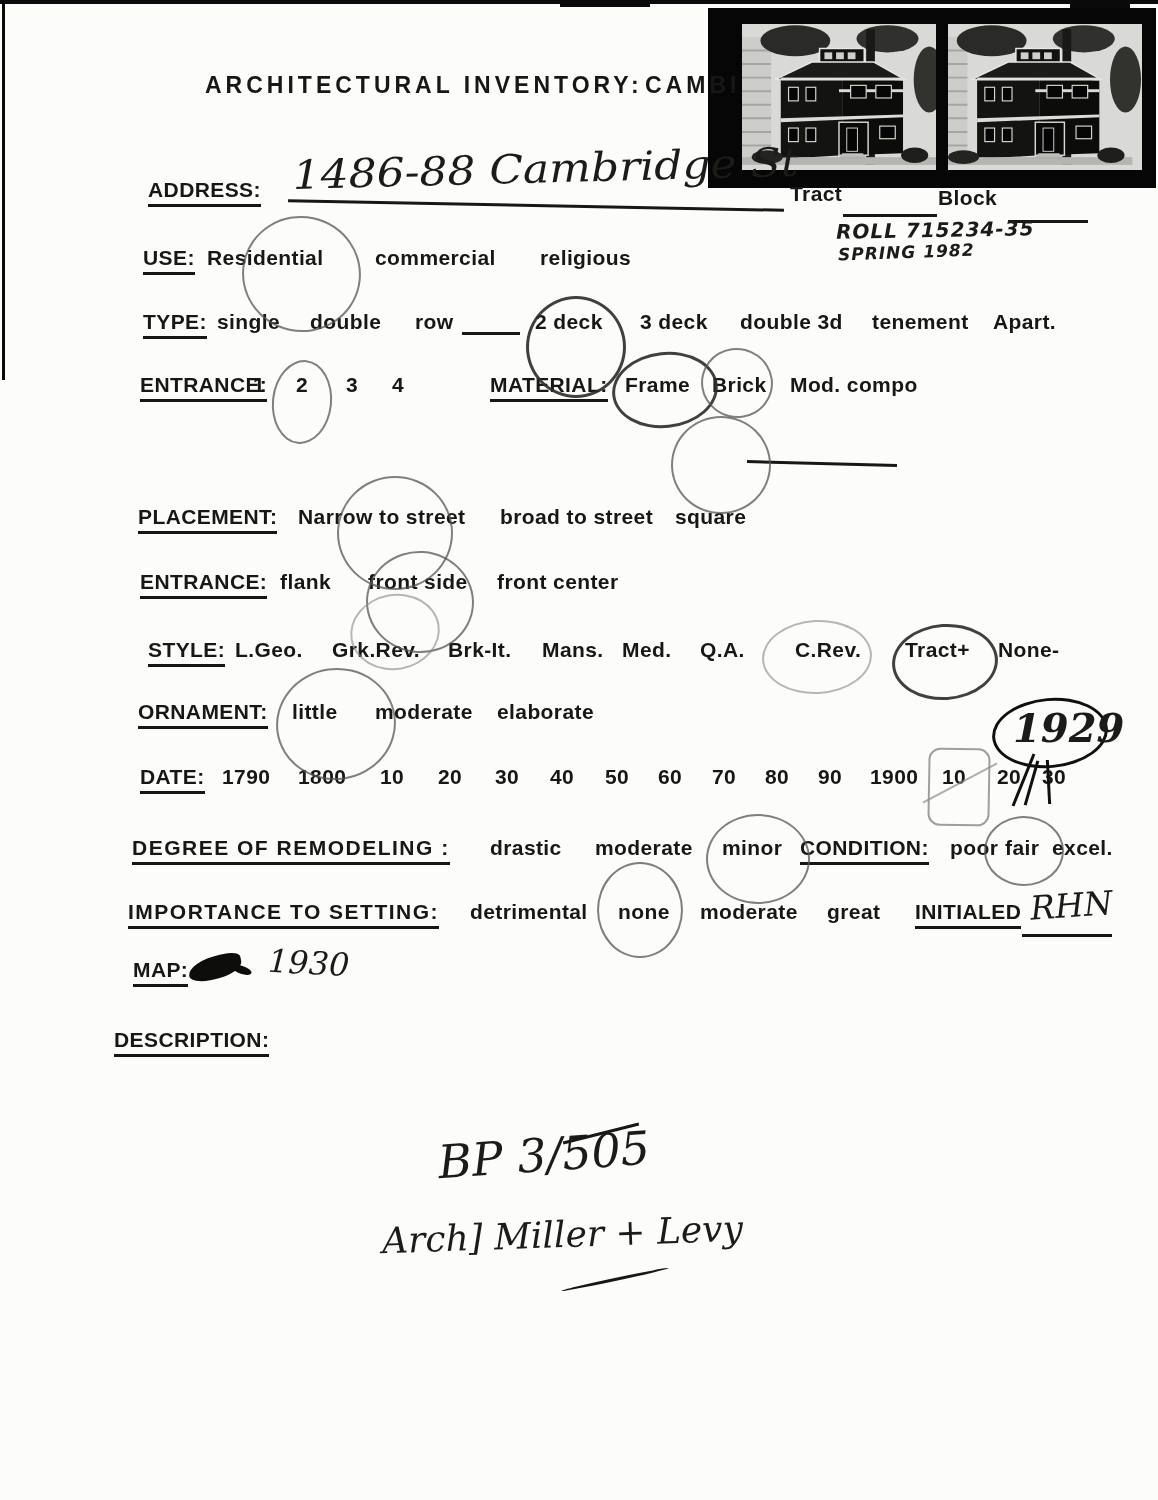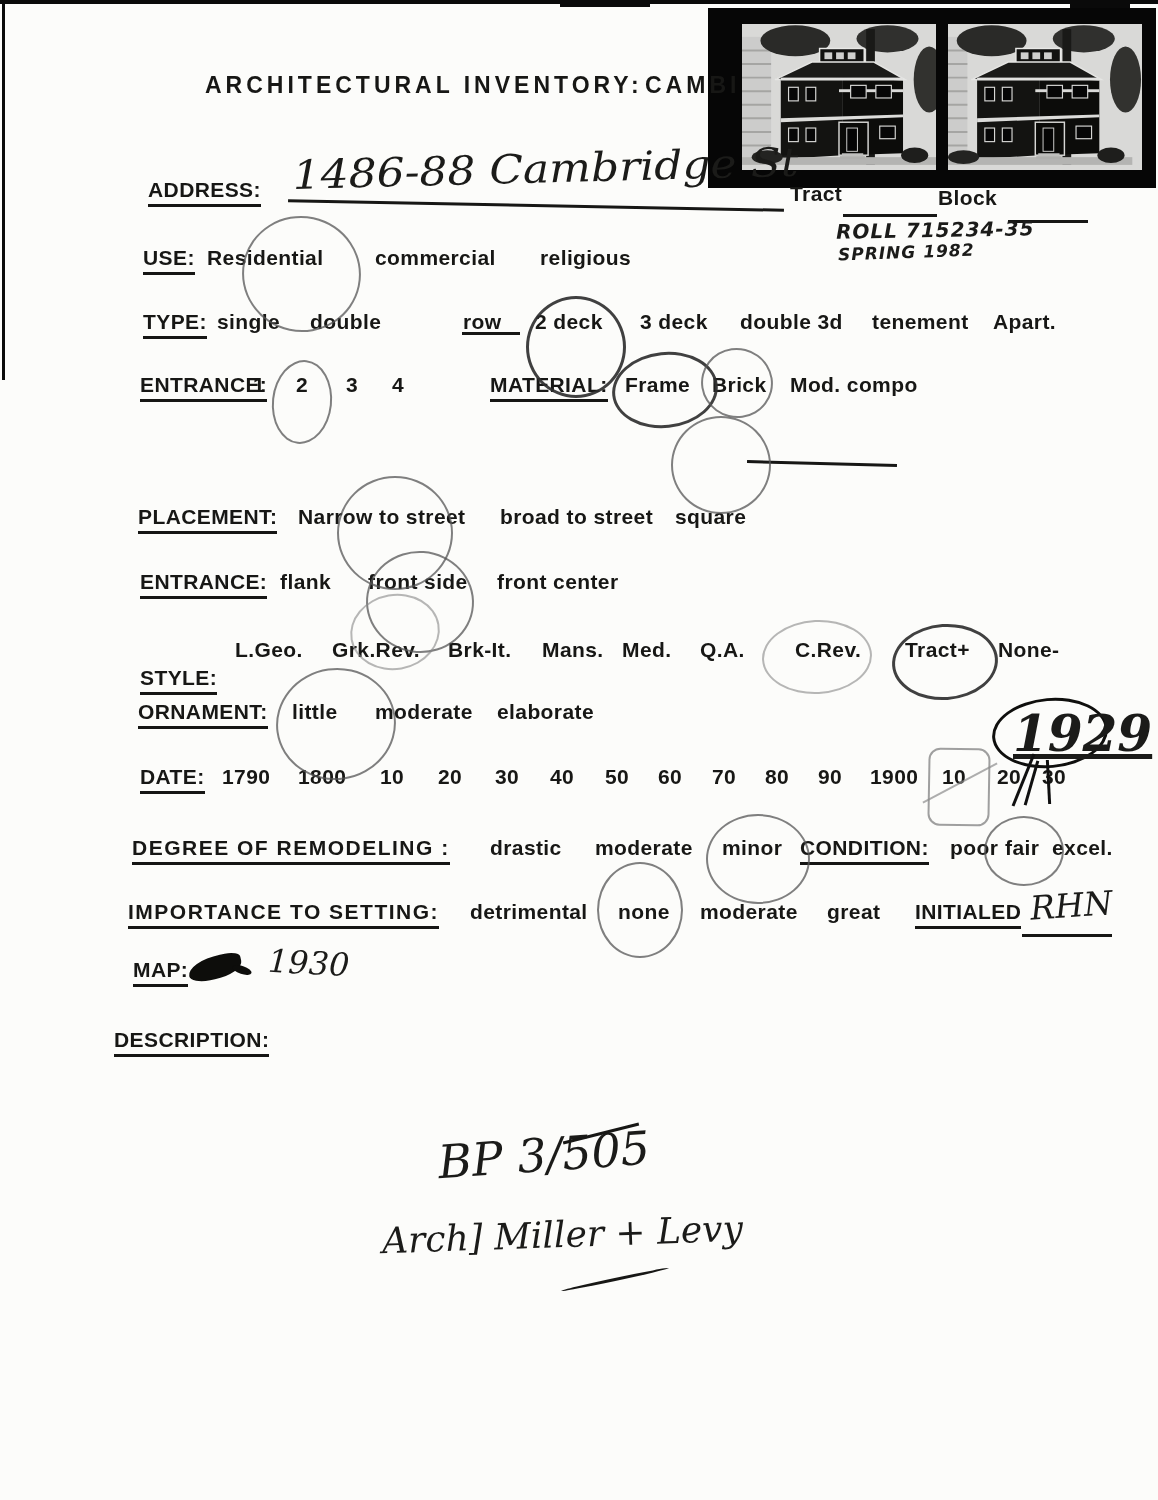--- a/index.html
+++ b/index.html
@@ -109,21 +109,21 @@
     <span class="t lbl" style="left:143px;text-align:center;">USE:</span>
     <span class="t" style="left:207px;">Residential</span>
     <span class="t" style="left:375px;">commercial</span>
     <span class="t" style="left:540px;">religious</span>
   </div>
 
   <div class="row" style="top:310px;">
     <span class="t lbl" style="left:143px;">TYPE:</span>
     <span class="t" style="left:217px;">single</span>
     <span class="t" style="left:310px;">double</span>
-    <span class="t" style="left:415px;margin-left:48px;">row</span>
+    <span class="t" style="left:415px;">row</span>
     <span class="t" style="left:535px;">2 deck</span>
     <span class="t" style="left:640px;">3 deck</span>
     <span class="t" style="left:740px;">double 3d</span>
     <span class="t" style="left:872px;">tenement</span>
     <span class="t" style="left:993px;">Apart.</span>
   </div>
   <div class="pline" style="left:462px;top:332px;width:58px;"></div>
 
   <div class="row" style="top:373px;">
     <span class="t lbl" style="left:140px;">ENTRANCE:</span>
@@ -147,21 +147,21 @@
   </div>
 
   <div class="row" style="top:505px;">
     <span class="t lbl" style="left:138px;">PLACEMENT:</span>
     <span class="t" style="left:298px;">Narrow to street</span>
     <span class="t" style="left:500px;">broad to street</span>
     <span class="t" style="left:675px;">square</span>
   </div>
 
   <div class="row" style="top:638px;">
-    <span class="t lbl" style="left:140px;margin-top:28px;">STYLE:</span>
+    <span class="t lbl" style="left:148px;">STYLE:</span>
     <span class="t" style="left:235px;">L.Geo.</span>
     <span class="t" style="left:332px;">Grk.Rev.</span>
     <span class="t" style="left:448px;">Brk-It.</span>
     <span class="t" style="left:542px;">Mans.</span>
     <span class="t" style="left:622px;">Med.</span>
     <span class="t" style="left:700px;">Q.A.</span>
     <span class="t" style="left:795px;">C.Rev.</span>
     <span class="t" style="left:905px;">Tract+</span>
     <span class="t" style="left:998px;">None-</span>
   </div>
@@ -238,21 +238,21 @@
   <div class="circ" style="left:671px;top:416px;width:96px;height:94px;"></div>
   <div class="circ" style="left:337px;top:476px;width:112px;height:110px;"></div>
   <div class="circ" style="left:366px;top:551px;width:104px;height:98px;transform:rotate(4deg);"></div>
   <div class="circ faint" style="left:350px;top:594px;width:86px;height:72px;transform:rotate(-10deg);"></div>
   <div class="circ faint" style="left:762px;top:620px;width:106px;height:70px;transform:rotate(-3deg);"></div>
   <div class="circ dark" style="left:892px;top:624px;width:100px;height:70px;transform:rotate(-4deg);"></div>
   <div class="circ" style="left:276px;top:668px;width:116px;height:108px;transform:rotate(-8deg);"></div>
   <div class="pbox" style="left:928px;top:748px;width:58px;height:74px;transform:rotate(1deg);"></div>
   <div class="pline thin" style="left:918px;top:782px;width:84px;transform:rotate(-28deg);background:rgba(140,140,140,0.7);"></div>
   <div class="circ ink" style="left:992px;top:698px;width:110px;height:64px;transform:rotate(-5deg);"></div>
-  <span class="hw" style="left:1013px;top:704px;font-size:50px;font-weight:bold;text-decoration:underline;">1929</span>
+  <span class="hw" style="left:1013px;top:704px;font-size:40px;font-weight:bold;">1929</span>
   <div class="vline" style="left:1030px;top:760px;height:46px;transform:rotate(16deg);"></div>
   <div class="vline" style="left:1047px;top:760px;height:44px;transform:rotate(-3deg);"></div>
   <div class="vline" style="left:1022px;top:752px;height:56px;transform:rotate(22deg);"></div>
   <div class="circ" style="left:706px;top:814px;width:100px;height:86px;"></div>
   <div class="circ" style="left:984px;top:816px;width:76px;height:66px;"></div>
   <div class="circ" style="left:597px;top:862px;width:82px;height:92px;"></div>
 
 </div>
 
 </body></html>

